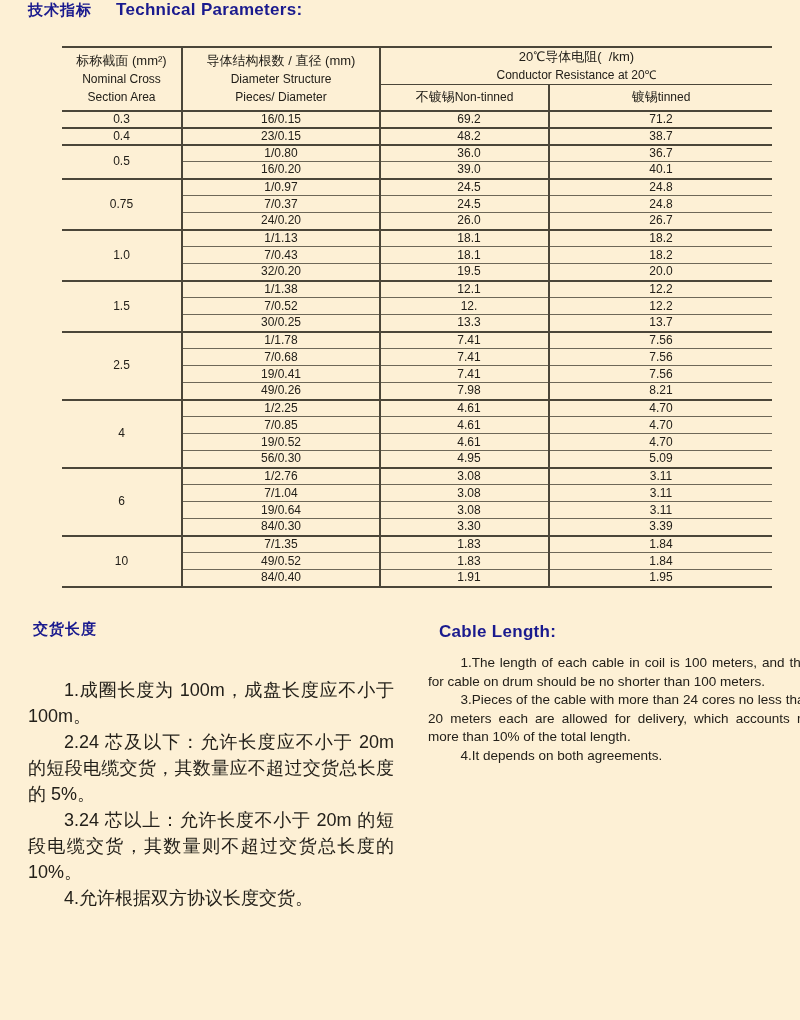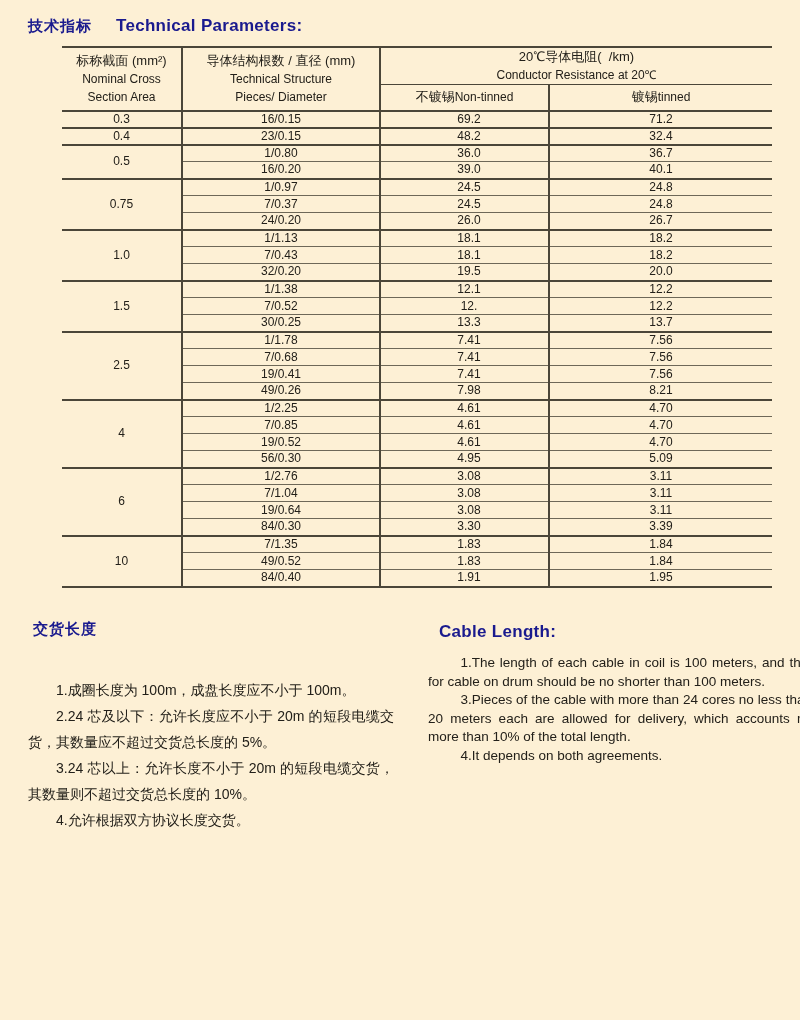--- a/index.html
+++ b/index.html
@@ -13,21 +13,21 @@
   html,body{background:var(--bg);}
   body{
     position:relative;
     width:800px;height:1020px;
     font-family:"Liberation Sans",sans-serif;
     color:var(--ink);
     overflow:hidden;
   }
   
   .page-title{
-    position:absolute;left:28px;top:16px;
+    position:absolute;left:28px;top:0;
     color:var(--navy);font-weight:bold;
     display:flex;align-items:baseline;gap:24px;
     white-space:nowrap;
   }
   .page-title .zh{font-size:15px;letter-spacing:1px;}
   .page-title .en{font-size:17px;letter-spacing:.3px;}
 
   
   table{
     position:absolute;left:62px;top:46px;
@@ -62,21 +62,21 @@
   tbody tr.group-mid td{border-top:1px solid var(--line-light);}
   table{border-bottom:2px solid var(--line);}
 
   
   .section-zh{position:absolute;left:28px;top:620px;width:366px;}
   .section-zh .sec-heading{
     color:var(--navy);font-weight:bold;font-size:15px;
     letter-spacing:1px;margin:0 0 38px 5px;
   }
   .section-zh p{
-    font-size:14px;line-height:26px;
+    font-size:18px;line-height:26px;
     text-align:justify;text-indent:2em;
   }
   .section-en{position:absolute;left:428px;top:622px;width:384px;}
   .section-en .sec-heading{
     color:var(--navy);font-weight:bold;font-size:17px;
     margin:0 0 12px 11px;letter-spacing:.3px;
   }
   .section-en p{
     font-size:13.5px;line-height:18.6px;
     text-align:justify;text-indent:2.4em;
@@ -99,21 +99,21 @@
     </colgroup>
   <thead>
     <tr class="main">
       <th class="h1" rowspan="2">
         <div class="hz">标称截面 (mm²)</div>
         <div class="he">Nominal Cross</div>
         <div class="he">Section Area</div>
       </th>
       <th class="h2" rowspan="2">
         <div class="hz">导体结构根数 / 直径 (mm)</div>
-        <div class="he">Technical Structure</div>
+        <div class="he">Diameter Structure</div>
         <div class="he">Pieces/ Diameter</div>
       </th>
       <th class="h34" colspan="2">
         <div class="hz">20℃导体电阻(&nbsp;&nbsp;/km)</div>
         <div class="he">Conductor Resistance at 20℃</div>
       </th>
     </tr>
     <tr>
       <th class="sub c3s">
         <span class="subwrap">
@@ -133,21 +133,21 @@
       <tr class="group-start">
         <td class="c1" rowspan="1">0.3</td>
         <td class="c2">16/0.15</td>
         <td class="c3">69.2</td>
         <td class="c4">71.2</td>
       </tr>
       <tr class="group-start">
         <td class="c1" rowspan="1">0.4</td>
         <td class="c2">23/0.15</td>
         <td class="c3">48.2</td>
-        <td class="c4">32.4</td>
+        <td class="c4">38.7</td>
       </tr>
       <tr class="group-start">
         <td class="c1" rowspan="2">0.5</td>
         <td class="c2">1/0.80</td>
         <td class="c3">36.0</td>
         <td class="c4">36.7</td>
       </tr>
       <tr class="group-mid">
         <td class="c2">16/0.20</td>
         <td class="c3">39.0</td>

